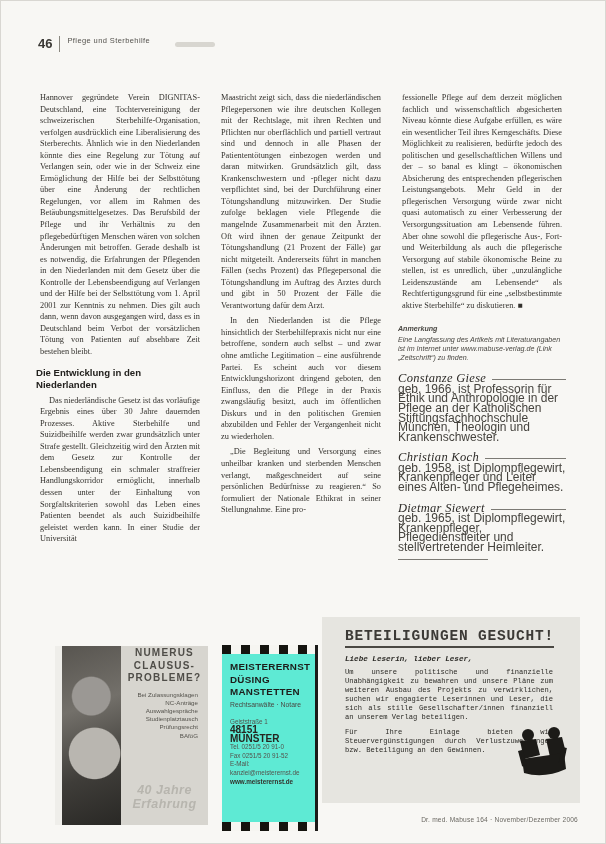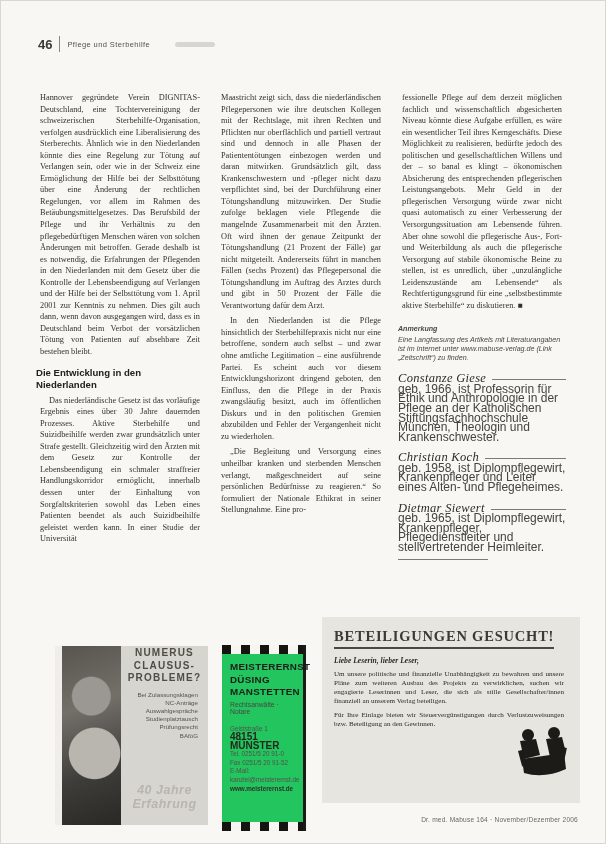--- a/index.html
+++ b/index.html
@@ -3,21 +3,21 @@
 <meta charset="utf-8">
 <style>
   html,body{margin:0;padding:0;background:#eceae6;}
   .page{
     position:relative;width:606px;height:844px;margin:0 auto;
     background:#f8f7f4;overflow:hidden;
     box-shadow:inset 0 0 0 1px #d9d7d2;
     font-family:"Liberation Serif",serif;color:#2e2c29;
   }
   
-  .header{position:absolute;left:38px;top:36px;display:flex;align-items:center;gap:7px;}
+  .header{position:absolute;left:38px;top:36px;display:flex;gap:7px;}
   .pagenum{font-family:"Liberation Sans",sans-serif;font-weight:bold;font-size:13px;color:#3a3834;}
   .header-div{width:1px;height:16px;background:#8a8880;}
   .section-label{font-family:"Liberation Sans",sans-serif;font-size:7.5px;letter-spacing:.4px;color:#55534e;}
   .header-smudge{position:absolute;left:175px;top:42px;width:40px;height:5px;background:#d8d6d0;border-radius:3px;}
 
   
   .col{position:absolute;top:88px;width:168px;height:556px;overflow:hidden;
        font-size:8.3px;line-height:11.55px;text-align:justify;color:#34322e;}
   .col p{margin:4px;}
   .col p.indent{text-indent:9px;}
@@ -50,35 +50,35 @@
          letter-spacing:1px;color:#8a8780;white-space:nowrap;}
 
   .nc-ad{position:absolute;left:121px;top:646px;width:87px;height:179px;
          background:#d7d5cf;padding:1px 6px;box-sizing:border-box;
          font-family:"Liberation Sans",sans-serif;text-align:center;}
   .nc-title{font-weight:bold;font-size:10px;letter-spacing:1.2px;line-height:12.5px;color:#4f4d48;}
   .nc-lines{margin-top:6px;font-size:6.2px;line-height:8.2px;color:#55534d;text-align:right;padding-right:4px;}
   .nc-footer{position:absolute;left:0;right:0;bottom:14px;font-size:12.5px;line-height:14px;
              font-weight:bold;font-style:italic;color:#b7b5ae;letter-spacing:.5px;}
 
-  .law-ad{position:absolute;left:222px;top:645px;width:84px;height:186px;
-          background:#22c55e;border-right:3px solid #1b1a18;box-sizing:border-box;
+  .law-ad{position:absolute;left:222px;top:645px;width:96px;height:186px;
+          background:#5eead4;border-right:3px solid #1b1a18;box-sizing:border-box;
           font-family:"Liberation Sans",sans-serif;}
   .film{height:9px;background:repeating-linear-gradient(90deg,#15140f 0 9px,#f6f5f1 9px 19px);}
   .film.bottom{position:absolute;bottom:0;left:0;right:0;}
   .law-body{padding:7px 7px 0 8px;text-align:left;}
   .law-name{font-weight:bold;font-size:9.8px;line-height:12.5px;letter-spacing:.3px;color:#1d1c1a;}
   .law-sub{font-size:6.8px;color:#4a4944;margin-top:2px;}
   .law-addr{margin-top:10px;font-size:6.3px;line-height:8.6px;color:#54524c;}
   .law-addr .strong{font-weight:bold;font-size:10px;color:#26251f;}
   .law-addr .web{font-weight:bold;color:#33312c;}
 
   .bet-ad{position:absolute;left:322px;top:617px;width:258px;height:186px;
-          background:#e6e5e0;padding:10px 12px;box-sizing:border-box;
-          font-family:Liberation Serif, serif;color:#2c2b27;}
+          background:#e6e5e0;padding:10px 23px;box-sizing:border-box;
+          font-family:Liberation Mono, monospace;color:#2c2b27;}
   .bet-headline{font-weight:bold;font-size:14.5px;letter-spacing:.8px;color:#3c3a36;
                 display:inline-block;border-bottom:2px solid #4a4843;padding-bottom:2px;}
   .bet-salut{font-style:italic;font-weight:bold;font-size:7.6px;margin-top:7px;}
   .bet-p{font-size:7.1px;line-height:9.1px;margin-top:5px;text-align:justify;padding-right:4px;}
   .bet-cta{font-style:italic;font-weight:bold;font-size:7.8px;margin-top:8px;width:170px;}
   .bet-contact{font-weight:bold;font-size:8.6px;margin-top:7px;letter-spacing:.2px;}
   .bet-cartoon{position:absolute;right:8px;bottom:22px;width:62px;height:60px;}
 
   .footer{position:absolute;right:28px;top:816px;font-family:"Liberation Sans",sans-serif;
           font-size:6.6px;color:#6b6963;letter-spacing:.2px;}

